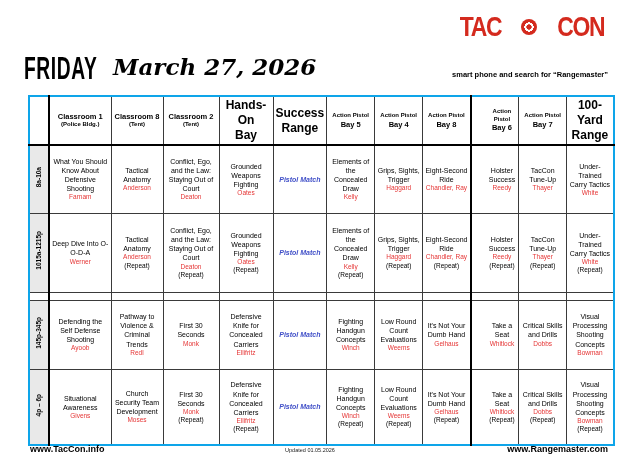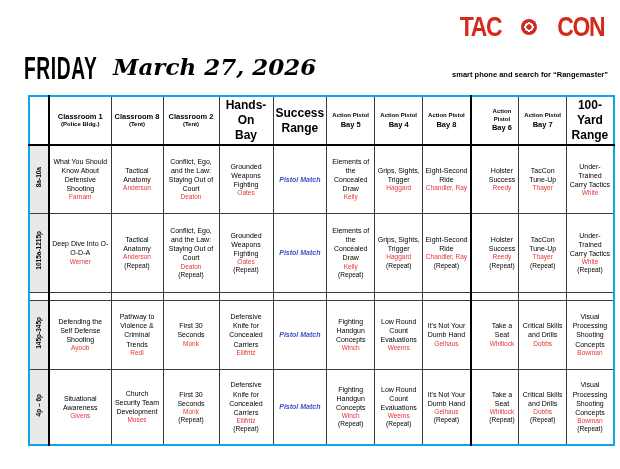--- a/index.html
+++ b/index.html
@@ -398,14 +398,19 @@
           </td>
           <td>
             <span class="title">Visual Processing Shooting Concepts</span>
             <span class="instructor">Bowman</span>
             <span class="repeat">(Repeat)</span>
           </td>
         </tr>
       </tbody>
     </table>
 
+  <div class="footer">
+    <a href="#" class="flink left">www.TacCon.info</a>
+    <span class="updated">Updated 01.05.2026</span>
+    <a href="#" class="flink right">www.Rangemaster.com</a>
+  </div>
 
 </div>
 
 </body></html>

